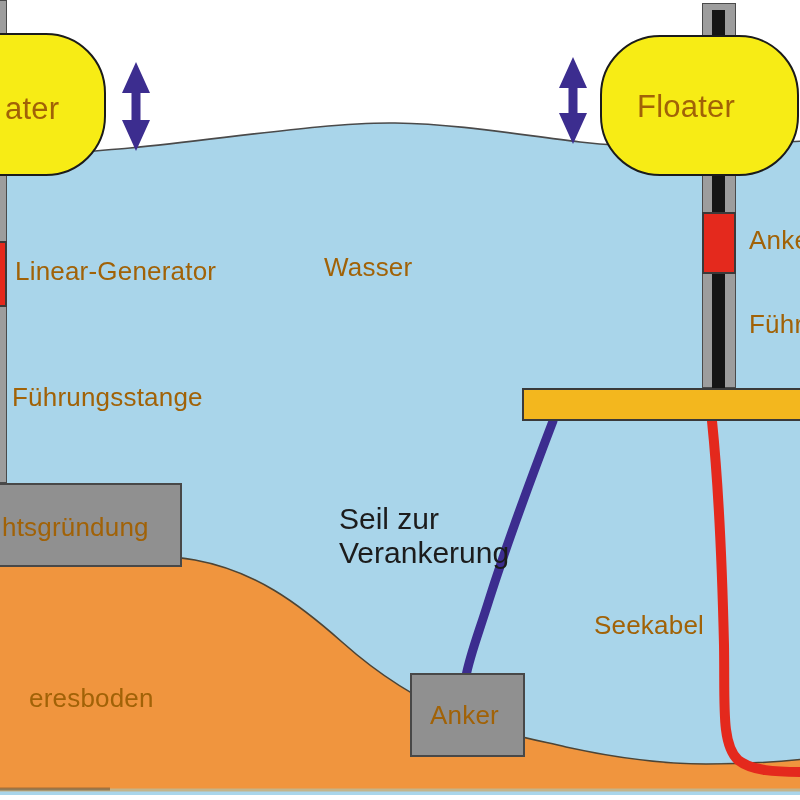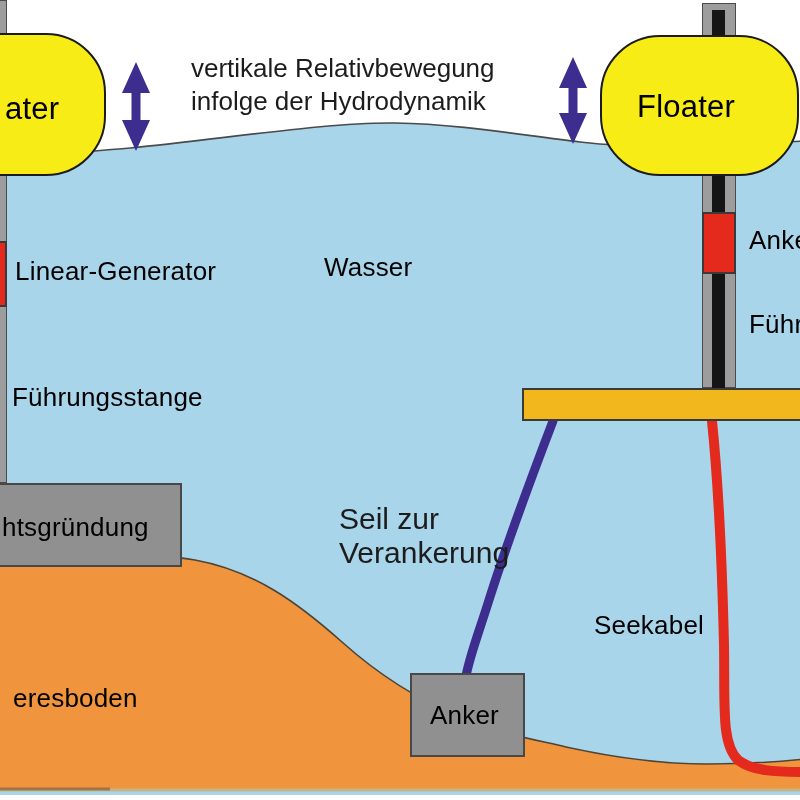--- a/index.html
+++ b/index.html
@@ -3,21 +3,21 @@
 <meta charset="utf-8">
 <style>
   html,body{margin:0;padding:0;background:#ffffff;}
   .canvas{
     position:relative;width:800px;height:800px;overflow:hidden;
     background:#ffffff;font-family:"Liberation Sans",sans-serif;
   }
   .canvas svg{position:absolute;left:0;top:0;}
   .abs{position:absolute;}
   .label{
-    position:absolute;color:#000000;font-size:26px;line-height:1.05;
+    position:absolute;color:#a16207;font-size:26px;line-height:1.05;
     white-space:nowrap;letter-spacing:0.2px;
   }
   .label.big{font-size:31px;}
   .rod{background:#9d9d9d;border:1px solid #4a4a4a;box-sizing:border-box;}
   .graybox{background:#909090;border:2px solid #484848;box-sizing:border-box;}
   .floater{
     background:#f7ec15;border:2px solid #1b1b1b;box-sizing:border-box;
     border-radius:60px;
   }
   .redseg{background:#e4291d;border:2px solid #3a3a3a;box-sizing:border-box;}
@@ -63,24 +63,20 @@
 
   <div class="abs floater" style="left:-88px;top:33px;width:194px;height:143px;"></div>
   <div class="abs floater" style="left:600px;top:35px;width:199px;height:141px;"></div>
 
   <div class="abs heaveplate" style="left:522px;top:388px;width:282px;height:33px;"></div>
 
   <div class="abs graybox" style="left:-72px;top:483px;width:254px;height:84px;"></div>
 
   <div class="abs graybox" style="left:410px;top:673px;width:115px;height:84px;"></div>
 
-  <div class="annotation" style="left:191px;top:52px;">
-    <div>vertikale Relativbewegung</div>
-    <div>infolge der Hydrodynamik</div>
-  </div>
 
   <div class="label big" style="left:5px;top:93px;">ater</div>
 
   <div class="label big" style="left:600px;top:91px;width:172px;text-align:center;">Floater</div>
 
   <div class="label" style="left:15px;top:258px;">Linear-Generator</div>
 
   <div class="label" style="left:324px;top:254px;">Wasser</div>
 
   <div class="label" style="left:12px;top:384px;">Führungsstange</div>
@@ -94,15 +90,15 @@
 
   <div class="two-line" style="left:339px;top:502px;">
     <div>Seil zur</div>
     <div>Verankerung</div>
   </div>
 
   <div class="label" style="left:594px;top:612px;">Seekabel</div>
 
   <div class="label" style="left:410px;top:702px;width:109px;text-align:center;">Anker</div>
 
-  <div class="label" style="left:0px;top:685px;padding-left:13px;">eresboden</div>
+  <div class="label" style="left:16px;top:685px;padding-left:13px;">eresboden</div>
 
 </div>
 
 </body></html>

